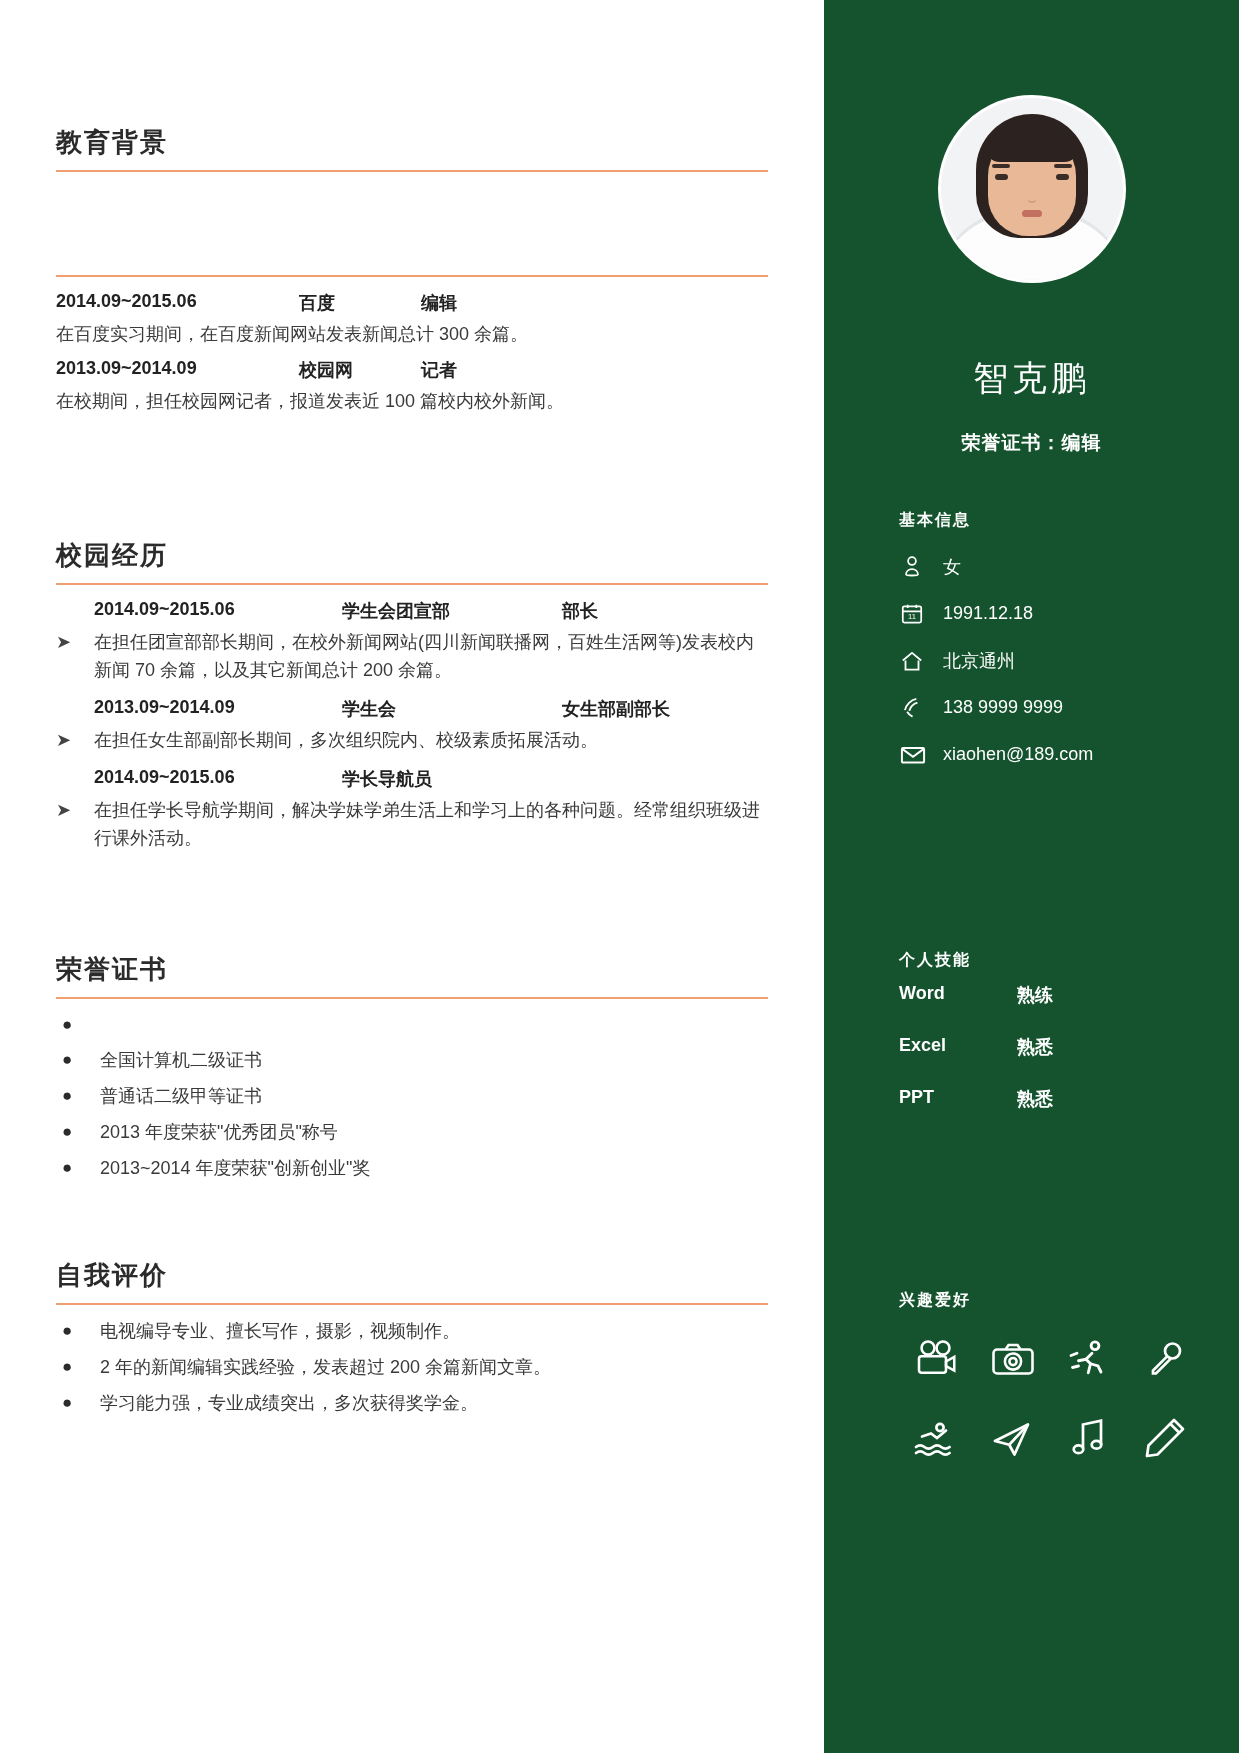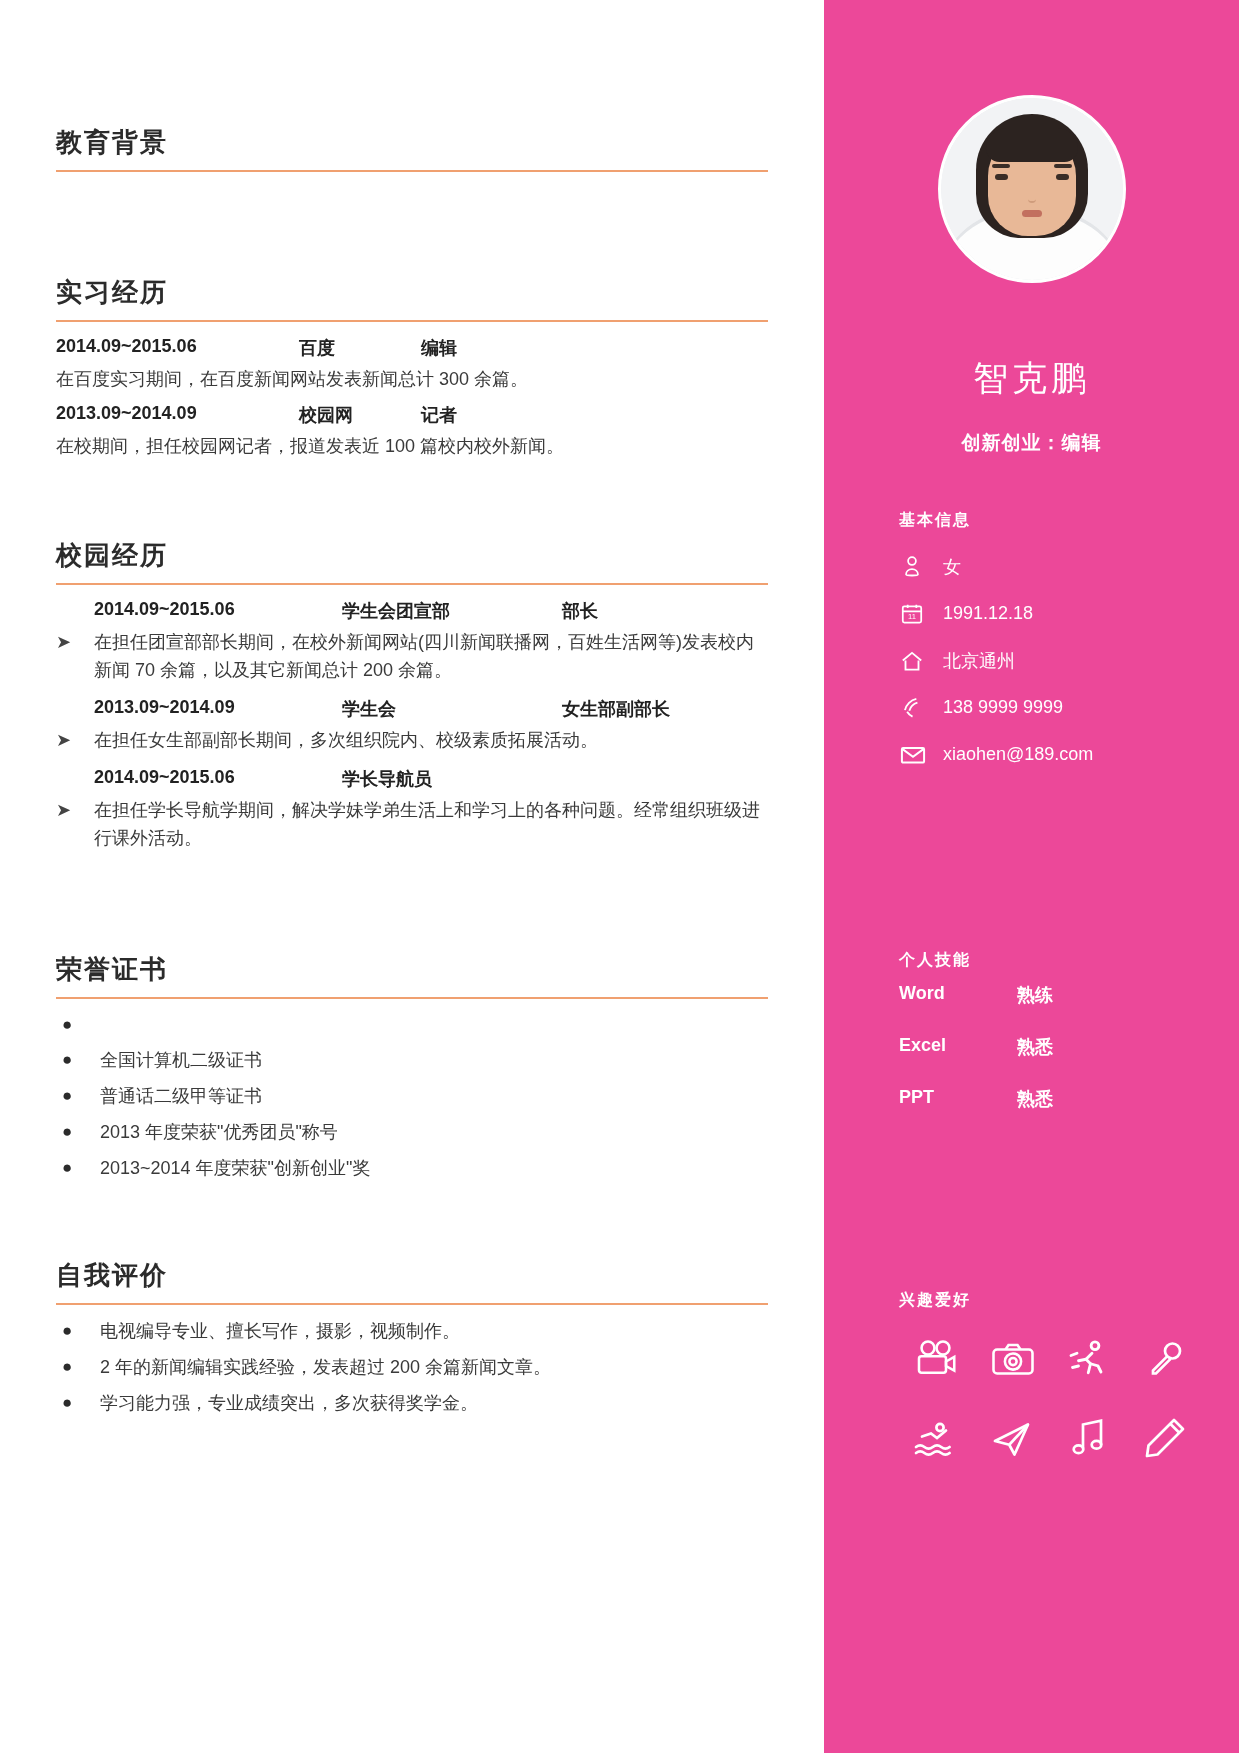--- a/index.html
+++ b/index.html
@@ -16,21 +16,21 @@
     font-family: "Liberation Sans", "DejaVu Sans", sans-serif;
     color: #333;
   }
   
   .sidebar {
     position: absolute;
     top: 0;
     right: 0;
     width: 415px;
     height: 1753px;
-    background: #ec4899;
+    background: #14532d;
     color: #ffffff;
     box-sizing: border-box;
     padding: 1px;
   }
   .photo-wrap {
     position: absolute;
     top: 95px;
     left: 50%;
     transform: translateX(-50%);
     width: 182px;
@@ -230,21 +230,20 @@
 <div class="page">
 
   <div class="main">
 
     <section class="sec" id="sec-education">
       <h2 class="sec-title">教育背景</h2>
       <div class="sec-rule"></div>
     </section>
 
     <section class="sec" id="sec-intern">
-      <h2 class="sec-title">实习经历</h2>
       <div class="sec-rule"></div>
 
       <div class="job-head">
         <span class="c1">2014.09~2015.06</span>
         <span class="c2">百度</span>
         <span class="c3">编辑</span>
       </div>
       <p class="job-desc">在百度实习期间，在百度新闻网站发表新闻总计 300 余篇。</p>
 
       <div class="job-head">
@@ -349,21 +348,21 @@
         <div class="ph-brow l"></div>
         <div class="ph-brow r"></div>
         <div class="ph-eye l"></div>
         <div class="ph-eye r"></div>
         <div class="ph-nose"></div>
         <div class="ph-mouth"></div>
       </div>
     </div>
 
     <div class="name">智克鹏</div>
-    <div class="objective">创新创业：编辑</div>
+    <div class="objective">荣誉证书：编辑</div>
 
     <div class="side-block" id="basic-info-block">
       <div class="side-section-title">基本信息</div>
 
       <div class="info-row">
         <span class="info-icon">
           <svg width="26" height="26" viewBox="0 0 24 24" fill="none" stroke="#ffffff" stroke-width="1.6">
             <circle cx="12" cy="6.5" r="3.6"></circle>
               <path d="M6.5 19c0-3 2.5-5 5.5-5s5.5 2 5.5 5c0 1.2-11 1.2-11 0z"></path>
           </svg>

